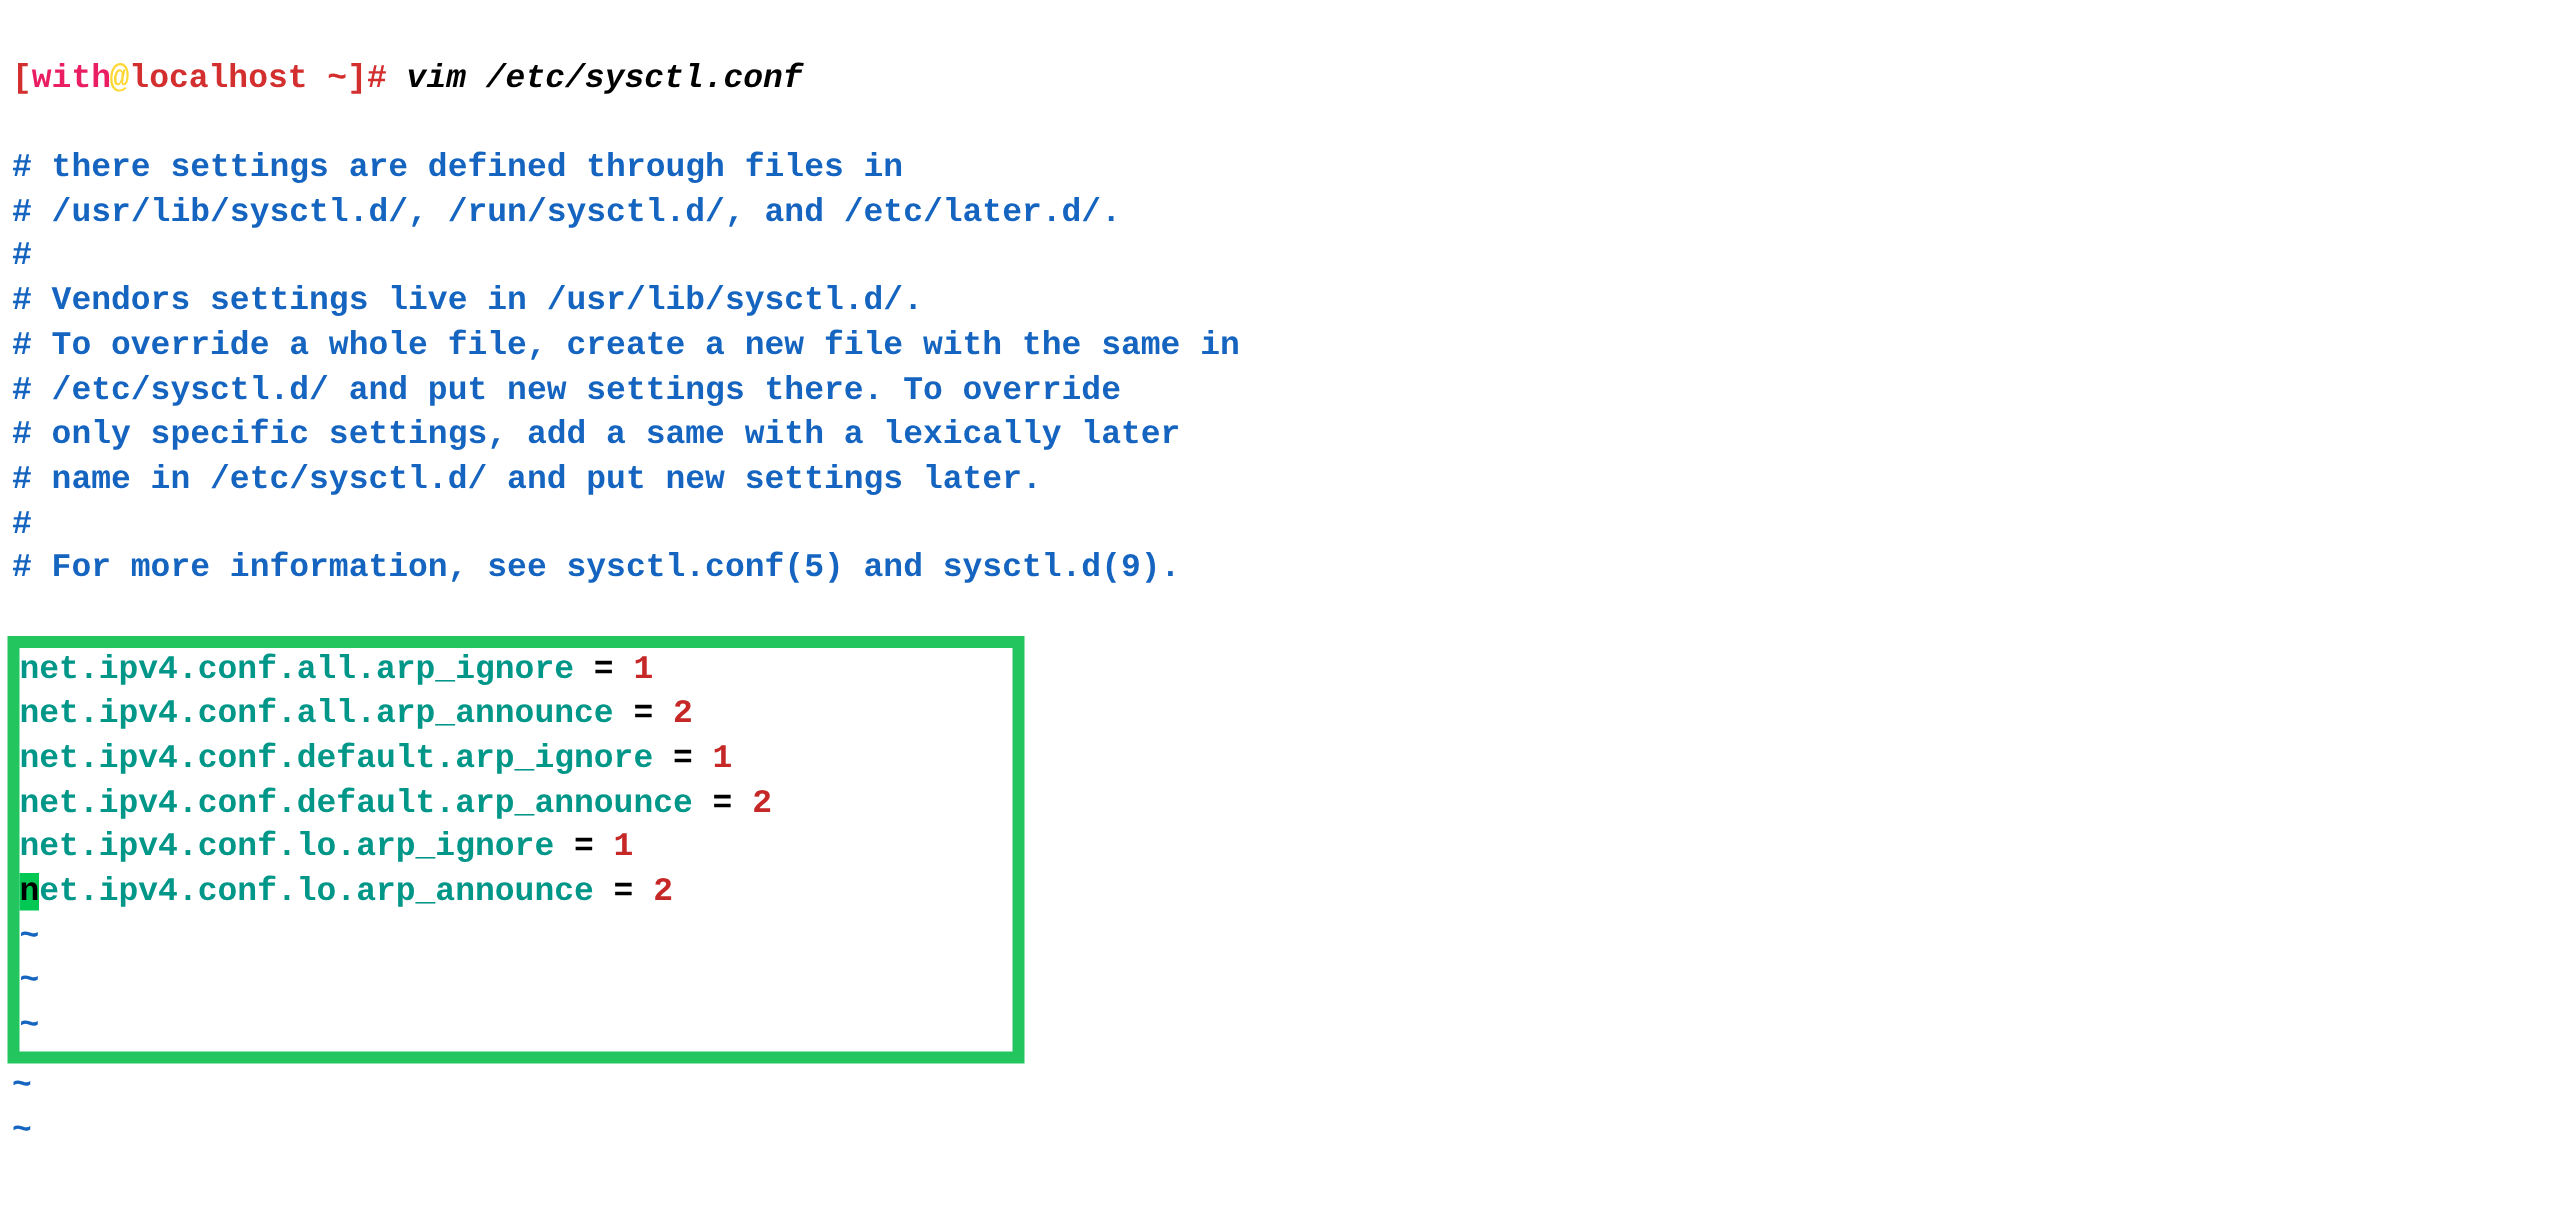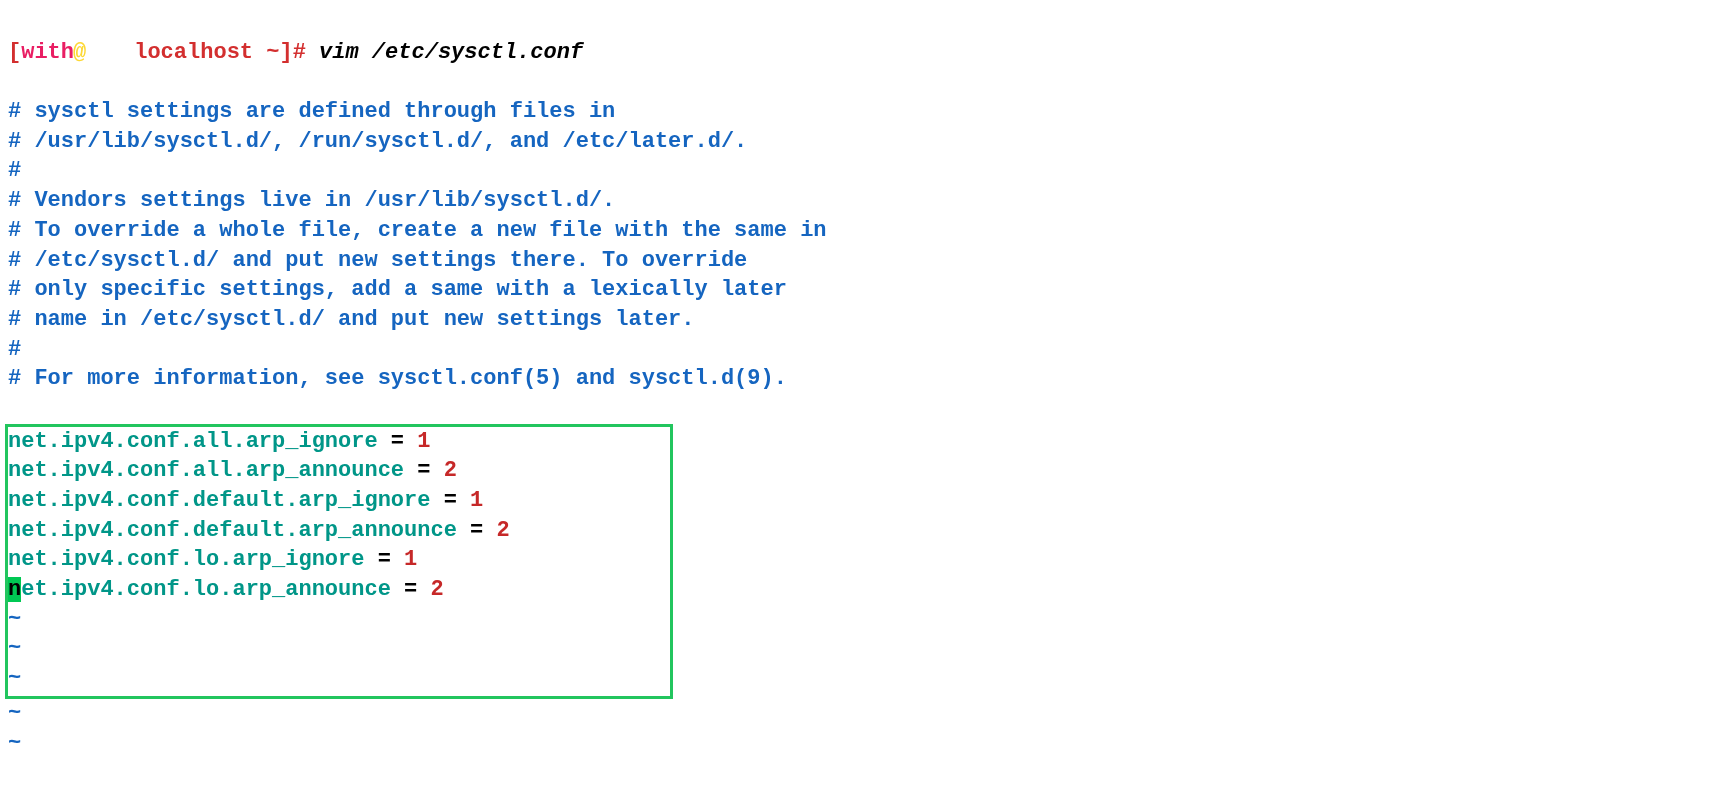--- a/index.html
+++ b/index.html
@@ -14,37 +14,37 @@
       padding: 8px;
       line-height: 1.35;
       overflow-y: scroll;
     }
     .terminal {
       white-space: pre;
     }
     .prompt-bracket { color: #d32f2f; font-weight: bold; }
     .prompt-user { color: #e91e63; font-weight: bold; margin-right: -1px; }
     .prompt-at { color: #fdd835; font-weight: bold; }
-    .prompt-host { color: #d32f2f; font-weight: bold; padding-left: 48px; }
+    .prompt-host { color: #d32f2f; font-weight: bold; }
     .prompt-path { color: #d32f2f; font-weight: bold; }
     .prompt-hash { color: #d32f2f; font-weight: bold; }
     .command { color: #000000; font-weight: bold; font-style: italic; }
     .comment { color: #1565c0; font-weight: bold; }
     .conf-key { color: #009688; font-weight: bold; }
     .conf-eq { color: #000000; font-weight: bold; }
     .conf-val1 { color: #c62828; font-weight: bold; }
     .conf-val2 { color: #c62828; font-weight: bold; }
     .tilde { color: #1565c0; font-weight: bold; }
     .cursor {
       background: #00c853;
       color: #000000;
       font-weight: bold;
     }
     .red-box {
-      border: 3px solid #22c55e;
+      border: 8px solid #22c55e;
       display: inline-block;
       padding-right: 160px;
       padding-bottom: 2px;
       margin-left: -3px;
     }
     ::-webkit-scrollbar {
       width: 18px;
     }
     ::-webkit-scrollbar-track {
       background: #f0f0f0;
@@ -52,21 +52,21 @@
     ::-webkit-scrollbar-thumb {
       background: #c0c0c0;
     }
   </style>
 </head>
 <body>
 
 <div class="terminal">
 <span><span class="prompt-bracket">[</span><span class="prompt-user">with</span><span class="prompt-at">@</span><span class="prompt-host">localhost</span><span class="prompt-path"> ~</span><span class="prompt-bracket">]</span><span class="prompt-hash"># </span><span class="command">vim /etc/sysctl.conf</span></span>
 
-<span class="comment"># sysctl settings are defined through files in</span>
+<span class="comment"># there settings are defined through files in</span>
 <span class="comment"># /usr/lib/sysctl.d/, /run/sysctl.d/, and /etc/later.d/.</span>
 <span class="comment">#</span>
 <span class="comment"># Vendors settings live in /usr/lib/sysctl.d/.</span>
 <span class="comment"># To override a whole file, create a new file with the same in</span>
 <span class="comment"># /etc/sysctl.d/ and put new settings there. To override</span>
 <span class="comment"># only specific settings, add a same with a lexically later</span>
 <span class="comment"># name in /etc/sysctl.d/ and put new settings later.</span>
 <span class="comment">#</span>
 <span class="comment"># For more information, see sysctl.conf(5) and sysctl.d(9).</span>
 

